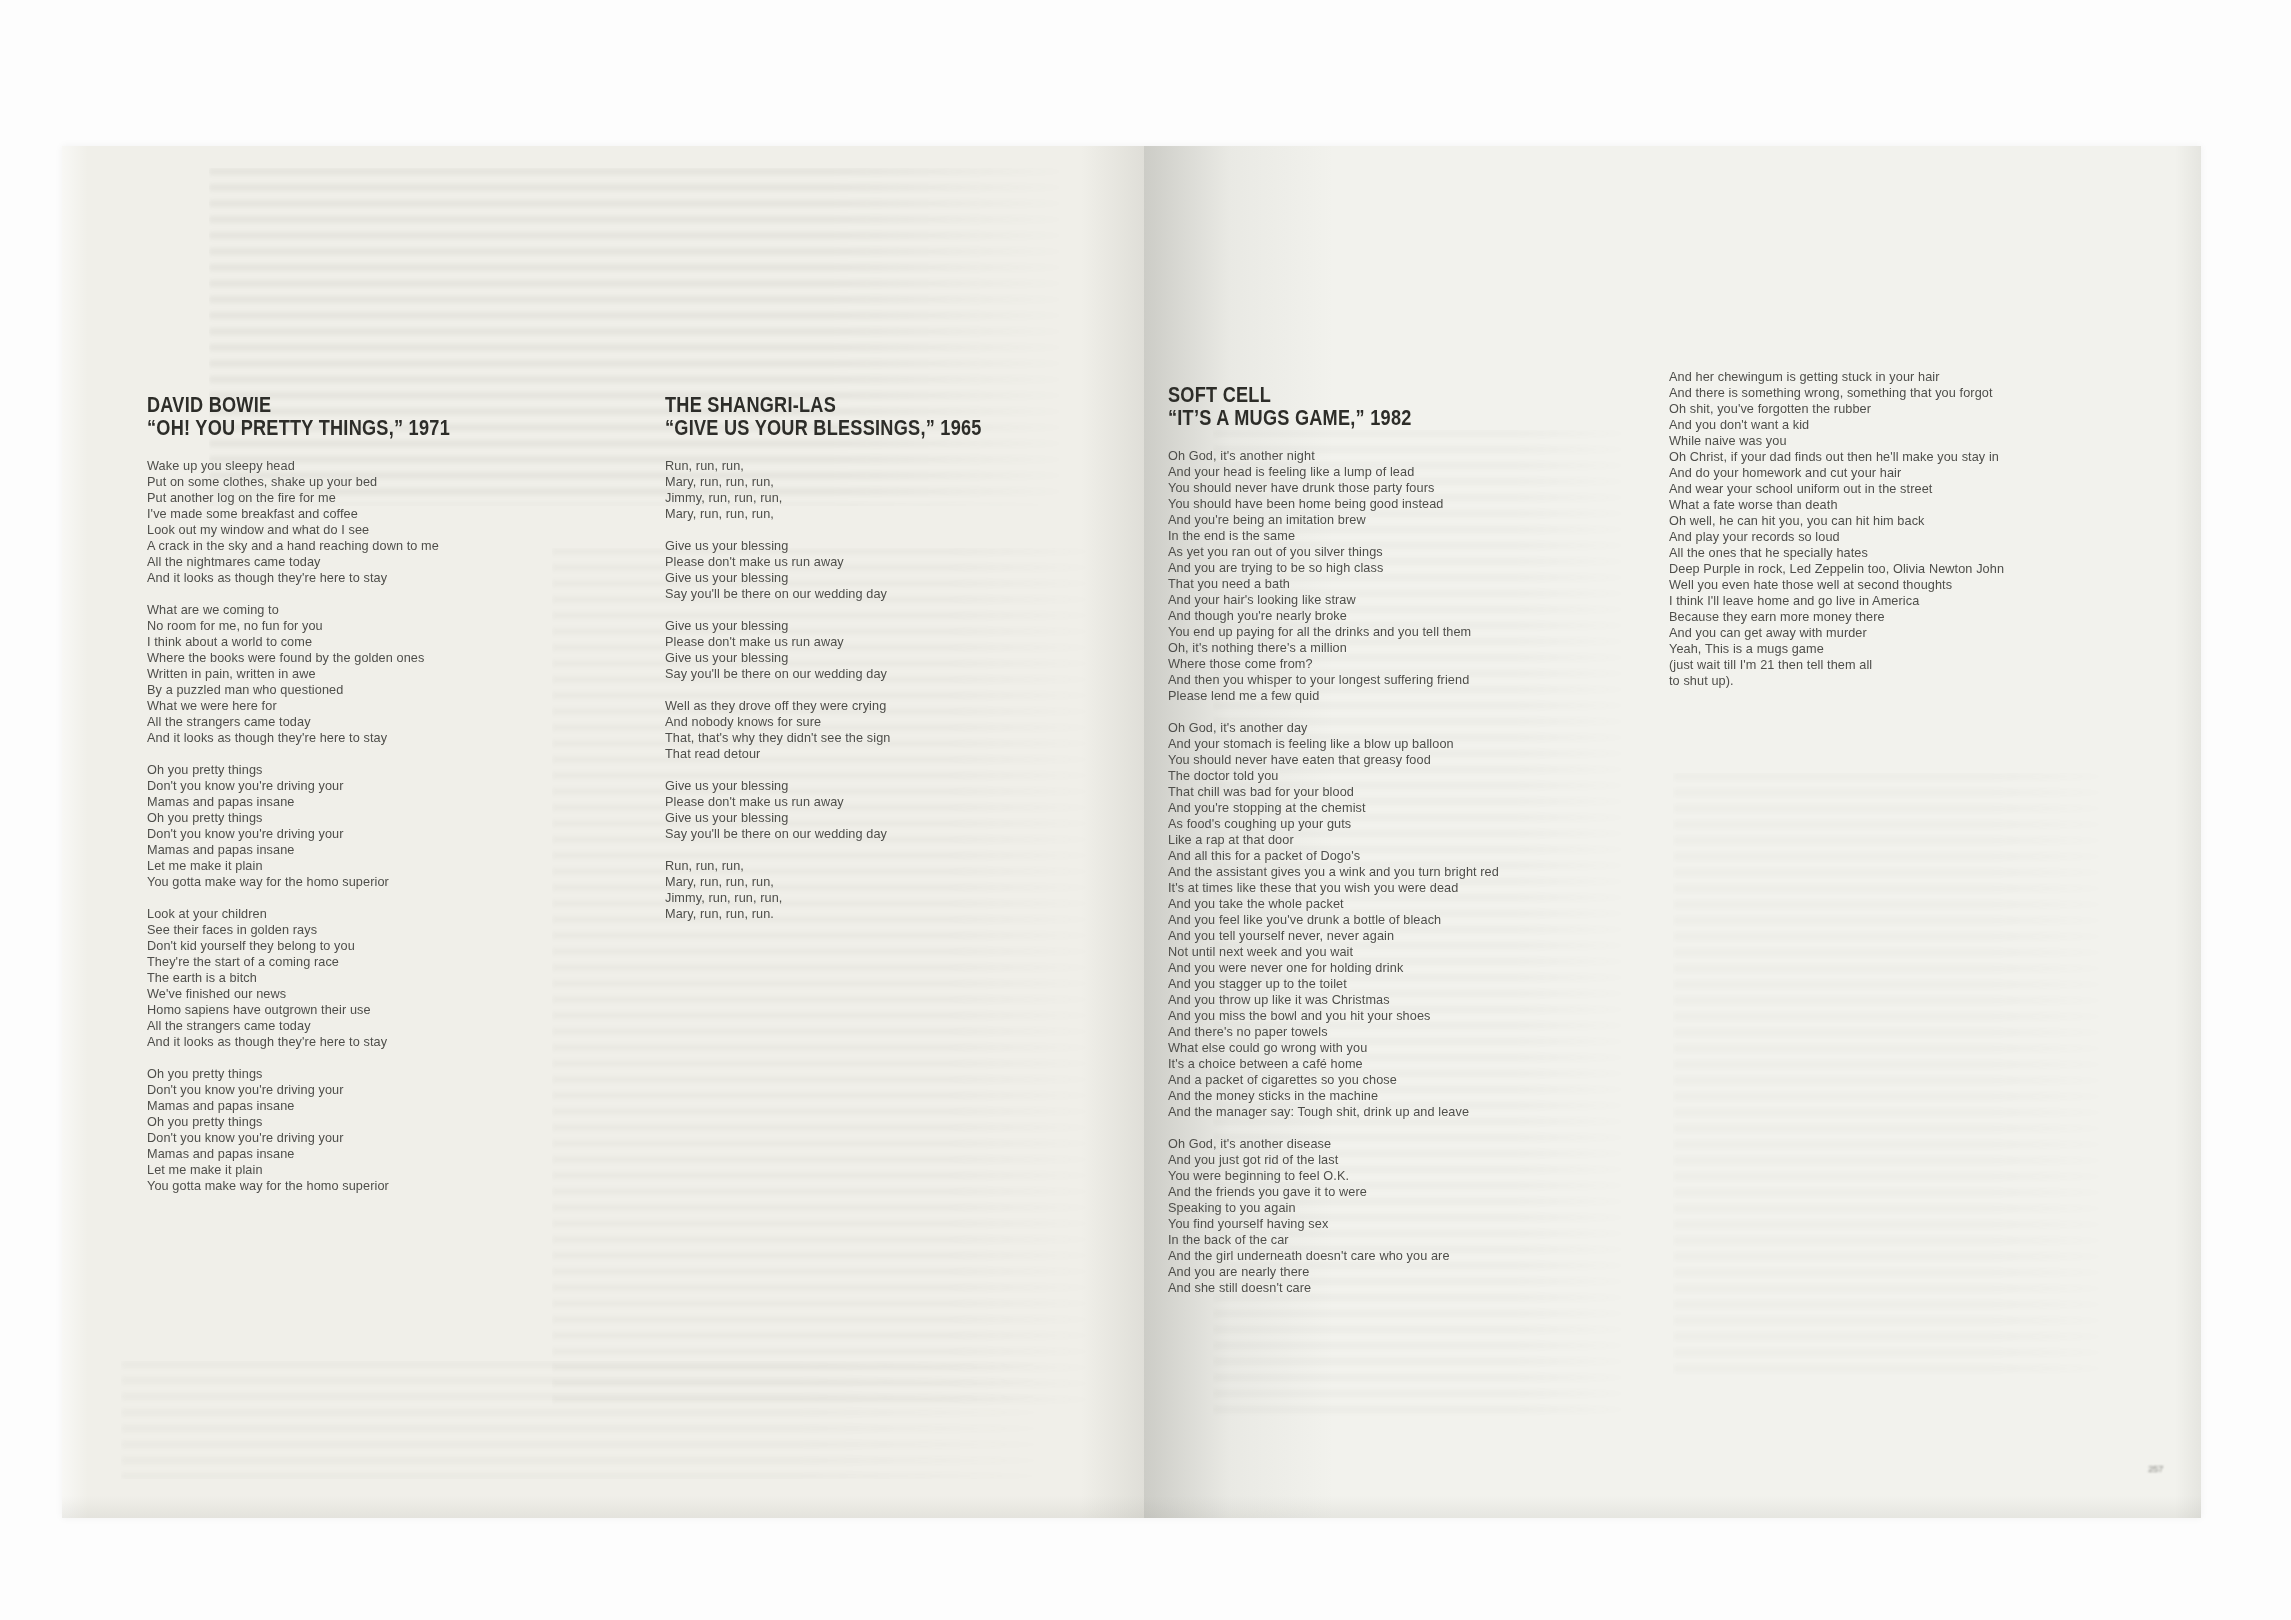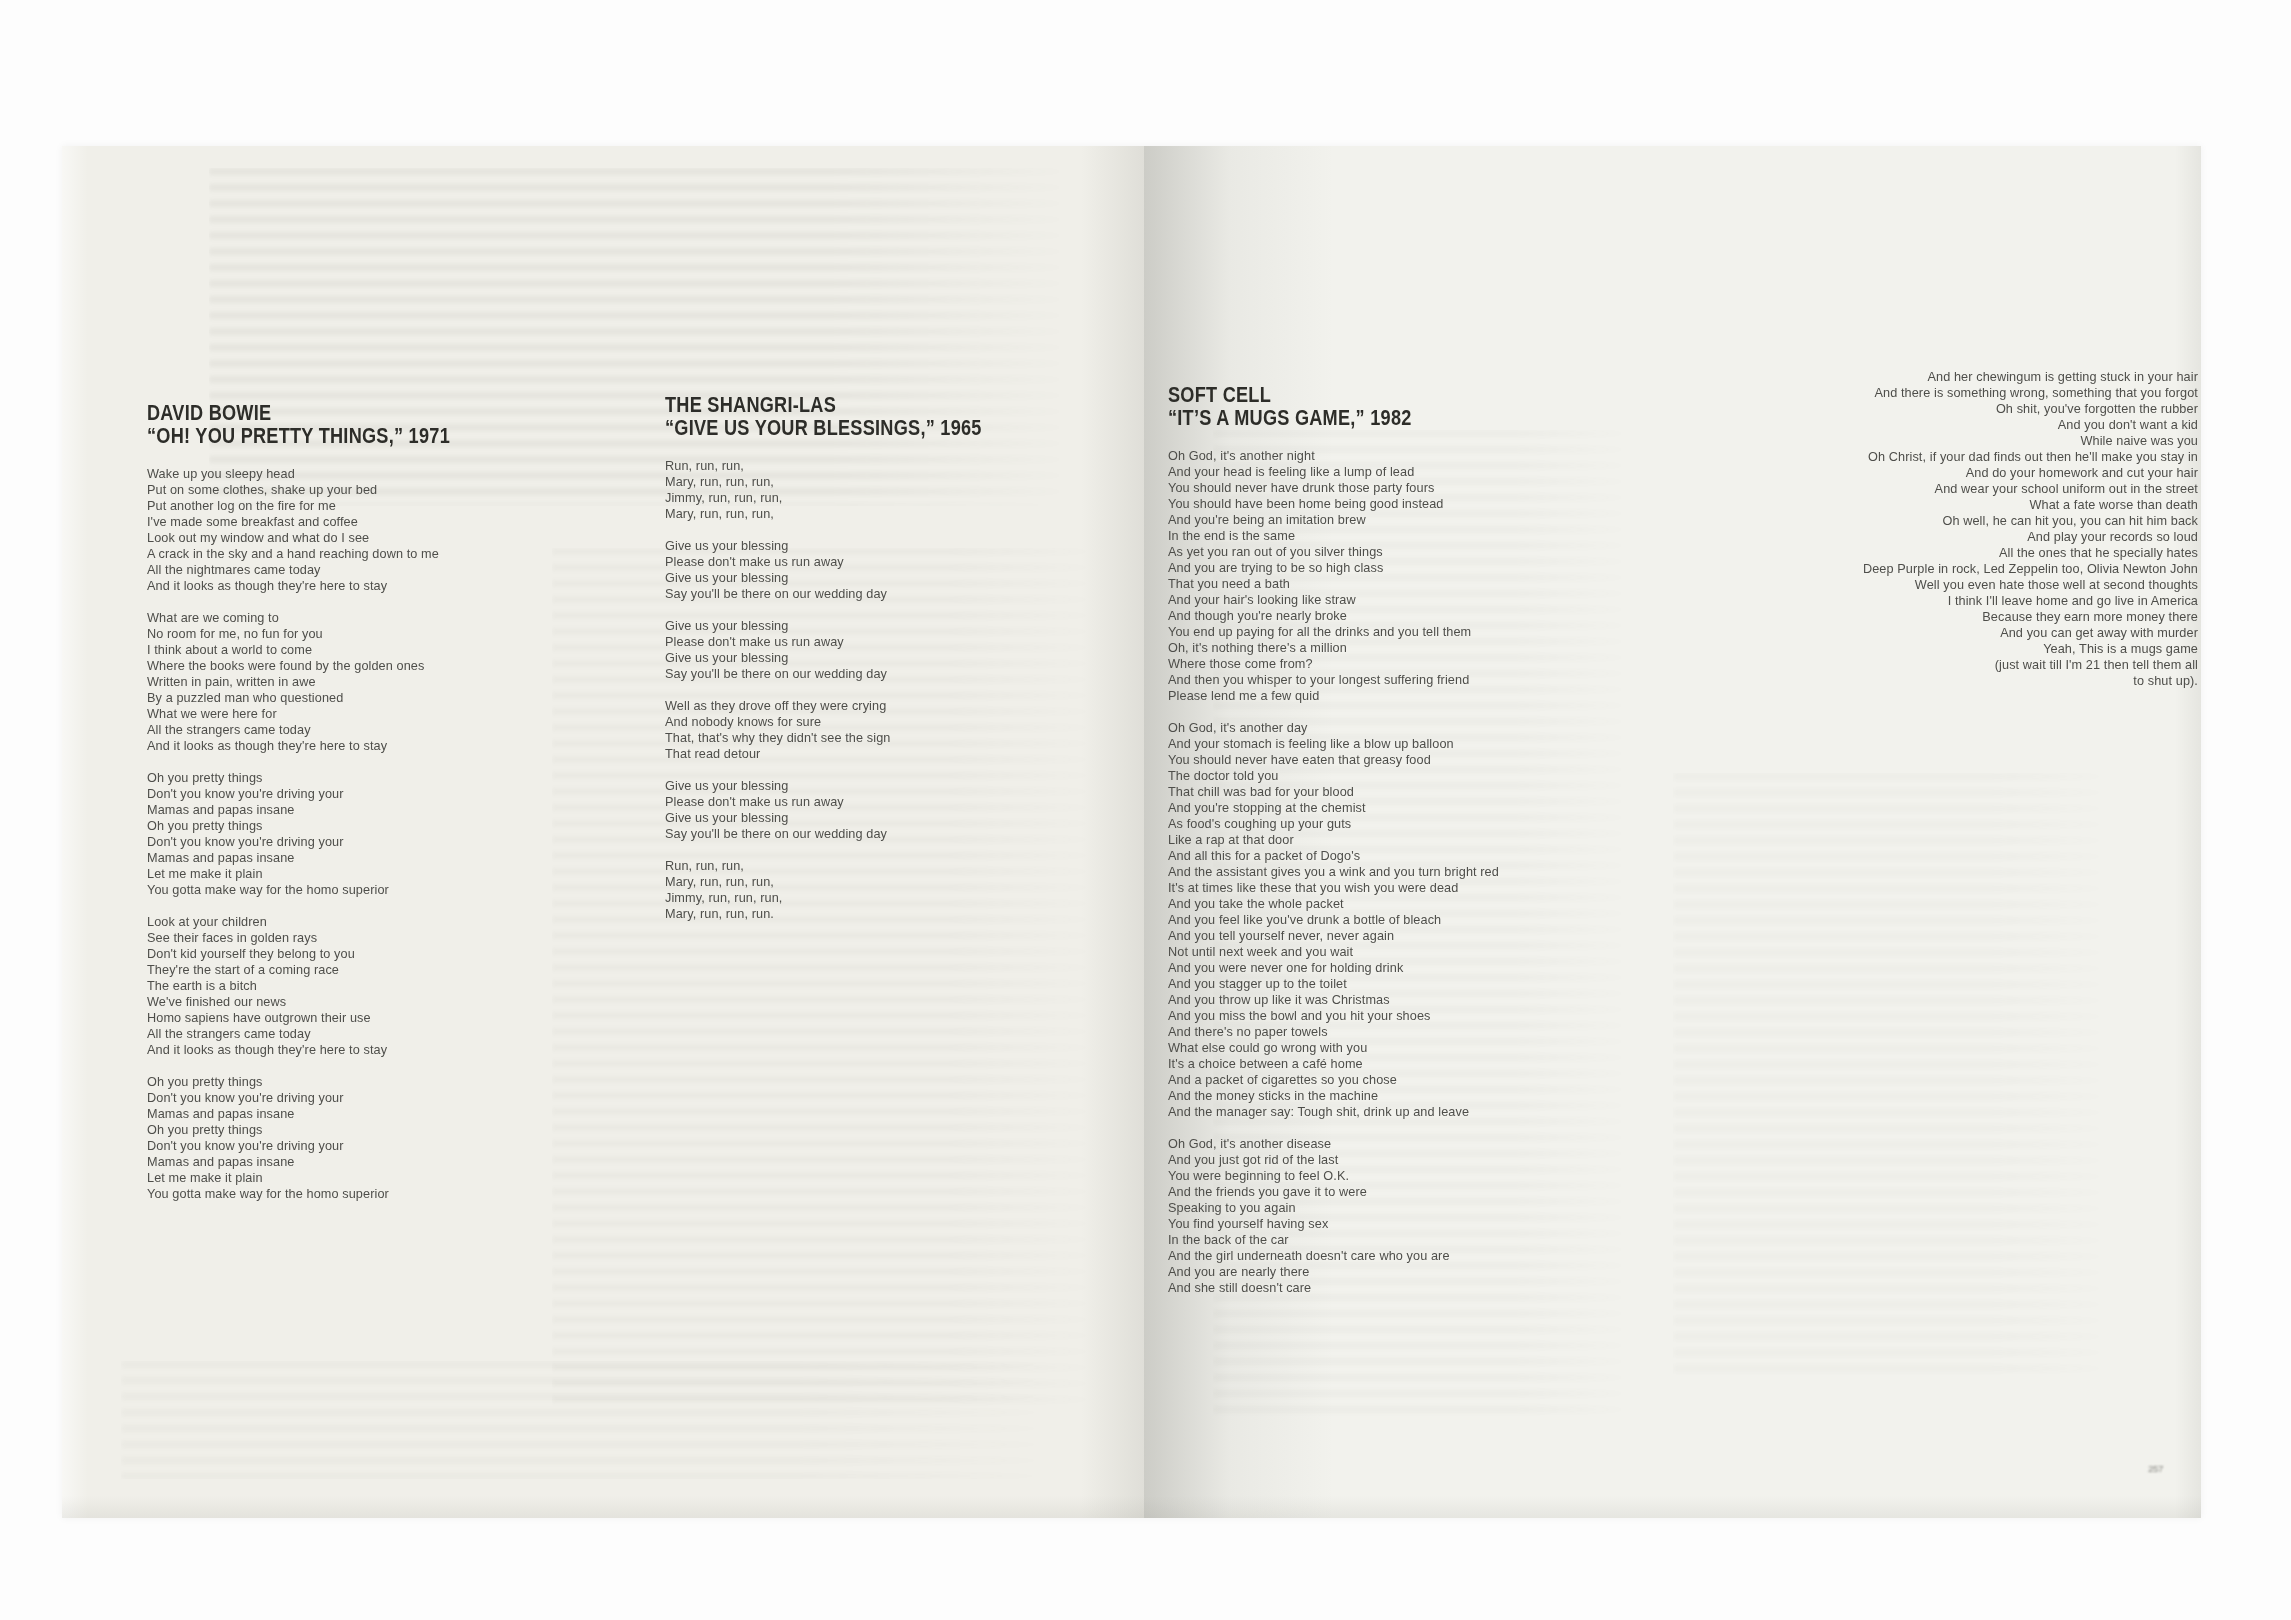--- a/index.html
+++ b/index.html
@@ -55,21 +55,21 @@
 <body>
 
 <div class="stage">
   <div class="scan">
 
     <div class="page left">
       <div class="ghost g1" style="left:147px;top:21.6px;width:863px;height:338px;"></div>
       <div class="ghost g2" style="left:490px;top:402px;width:549px;height:863px;"></div>
       <div class="ghost g3" style="left:59px;top:1215px;width:941px;height:118px;"></div>
 
-      <section class="song" style="left:85px;top:248px;width:510px;margin-top:8px;">
+      <section class="song" style="left:85px;top:248px;width:510px;">
         <div class="artist">DAVID BOWIE</div>
         <div class="title">“OH! YOU PRETTY THINGS,” 1971</div>
         <div class="verses">
             <p class="verse">Wake up you sleepy head<br>Put on some clothes, shake up your bed<br>Put another log on the fire for me<br>I've made some breakfast and coffee<br>Look out my window and what do I see<br>A crack in the sky and a hand reaching down to me<br>All the nightmares came today<br>And it looks as though they're here to stay</p>
             <p class="verse">What are we coming to<br>No room for me, no fun for you<br>I think about a world to come<br>Where the books were found by the golden ones<br>Written in pain, written in awe<br>By a puzzled man who questioned<br>What we were here for<br>All the strangers came today<br>And it looks as though they're here to stay</p>
             <p class="verse">Oh you pretty things<br>Don't you know you're driving your<br>Mamas and papas insane<br>Oh you pretty things<br>Don't you know you're driving your<br>Mamas and papas insane<br>Let me make it plain<br>You gotta make way for the homo superior</p>
             <p class="verse">Look at your children<br>See their faces in golden rays<br>Don't kid yourself they belong to you<br>They're the start of a coming race<br>The earth is a bitch<br>We've finished our news<br>Homo sapiens have outgrown their use<br>All the strangers came today<br>And it looks as though they're here to stay</p>
             <p class="verse">Oh you pretty things<br>Don't you know you're driving your<br>Mamas and papas insane<br>Oh you pretty things<br>Don't you know you're driving your<br>Mamas and papas insane<br>Let me make it plain<br>You gotta make way for the homo superior</p>
           </div>
       </section>
@@ -102,21 +102,21 @@
     <section class="song" style="left:1106px;top:238px;width:529px;">
       <div class="artist">SOFT CELL</div>
       <div class="title">“IT’S A MUGS GAME,” 1982</div>
       <div class="verses">
           <p class="verse">Oh God, it's another night<br>And your head is feeling like a lump of lead<br>You should never have drunk those party fours<br>You should have been home being good instead<br>And you're being an imitation brew<br>In the end is the same<br>As yet you ran out of you silver things<br>And you are trying to be so high class<br>That you need a bath<br>And your hair's looking like straw<br>And though you're nearly broke<br>You end up paying for all the drinks and you tell them<br>Oh, it's nothing there's a million<br>Where those come from?<br>And then you whisper to your longest suffering friend<br>Please lend me a few quid</p>
           <p class="verse">Oh God, it's another day<br>And your stomach is feeling like a blow up balloon<br>You should never have eaten that greasy food<br>The doctor told you<br>That chill was bad for your blood<br>And you're stopping at the chemist<br>As food's coughing up your guts<br>Like a rap at that door<br>And all this for a packet of Dogo's<br>And the assistant gives you a wink and you turn bright red<br>It's at times like these that you wish you were dead<br>And you take the whole packet<br>And you feel like you've drunk a bottle of bleach<br>And you tell yourself never, never again<br>Not until next week and you wait<br>And you were never one for holding drink<br>And you stagger up to the toilet<br>And you throw up like it was Christmas<br>And you miss the bowl and you hit your shoes<br>And there's no paper towels<br>What else could go wrong with you<br>It's a choice between a café home<br>And a packet of cigarettes so you chose<br>And the money sticks in the machine<br>And the manager say: Tough shit, drink up and leave</p>
           <p class="verse">Oh God, it's another disease<br>And you just got rid of the last<br>You were beginning to feel O.K.<br>And the friends you gave it to were<br>Speaking to you again<br>You find yourself having sex<br>In the back of the car<br>And the girl underneath doesn't care who you are<br>And you are nearly there<br>And she still doesn't care</p>
         </div>
     </section>
 
-    <section class="song" style="left:1607px;top:223px;width:529px;text-align:right;">
+    <section class="song" style="left:1607px;top:223px;width:529px;">
       <div class="verses no-head">
           <p class="verse">And her chewingum is getting stuck in your hair<br>And there is something wrong, something that you forgot<br>Oh shit, you've forgotten the rubber<br>And you don't want a kid<br>While naive was you<br>Oh Christ, if your dad finds out then he'll make you stay in<br>And do your homework and cut your hair<br>And wear your school uniform out in the street<br>What a fate worse than death<br>Oh well, he can hit you, you can hit him back<br>And play your records so loud<br>All the ones that he specially hates<br>Deep Purple in rock, Led Zeppelin too, Olivia Newton John<br>Well you even hate those well at second thoughts<br>I think I'll leave home and go live in America<br>Because they earn more money there<br>And you can get away with murder<br>Yeah, This is a mugs game<br>(just wait till I'm 21 then tell them all<br>to shut up).</p>
         </div>
     </section>
 
     <div class="smudge">257</div>
   </div>
 </div>
 
 

